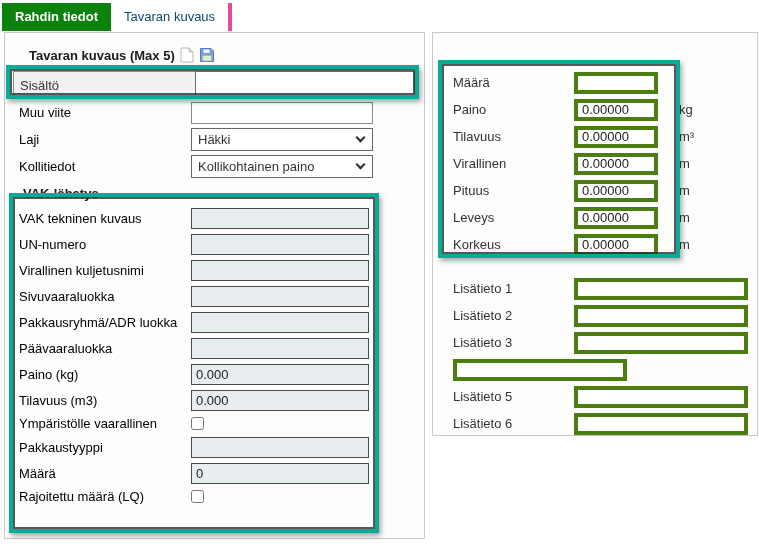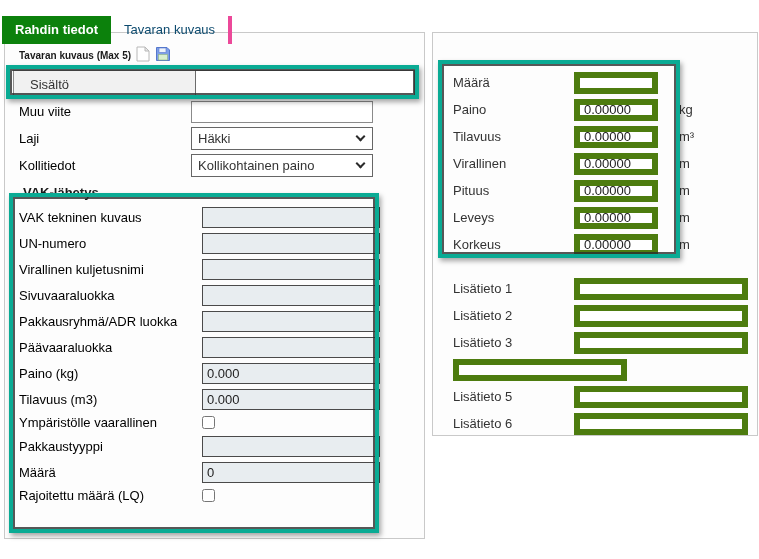--- a/index.html
+++ b/index.html
@@ -7,74 +7,74 @@
   body {
     position:relative;
     background:#ffffff;
     font-family:"Liberation Sans", sans-serif;
     font-size:13px;
     color:#333;
     overflow:hidden;
   }
 
   
-  .tabbar { position:absolute; left:2px; top:16px; display:flex; z-index:2; }
+  .tabbar { position:absolute; left:2px; top:3px; display:flex; z-index:2; }
   .tab { padding:6px 13px 7px 13px; font-size:13px; cursor:default; white-space:nowrap; }
   .tab.active { background:#0c810c; color:#ffffff; font-weight:600; }
   .tab.inactive { color:#0c4a6e; border-right:4px solid #ec4899; }
 
   
   .panel { position:absolute; background:#fdfdfd; border:1px solid #c9c9c9; }
   #left-panel  { left:4px;   top:32px; width:421px; height:507px; }
   #right-panel { left:432px; top:32px; width:326px; height:404px; }
 
   .panel-heading {
-    margin:15px 0 0 14px; font-weight:bold; font-size:10px; color:#1a1a1a;
+    margin:15px 0 0 24px; font-weight:bold; font-size:13px; color:#1a1a1a;
     display:flex; align-items:center; gap:5px;
   }
   .panel-heading .ic { display:inline-flex; margin-top:-2px; }
 
   
   .sisalto-row { display:flex; align-items:stretch; margin:8px 0 0 8px; width:402px; height:28px; }
   .sisalto-label {
     width:182px; background:#f1f1f1; border:1px solid #8c8c8c; border-right:none;
-    display:flex; align-items:center; padding-left:16px; color:#333;
+    display:flex; align-items:center; padding-left:6px; color:#333;
   }
   .sisalto-row input {
     flex:1; border:1px solid #6b6b6b; background:#fff; padding:0 4px; font:13px "Liberation Sans",sans-serif;
   }
 
   .lrow { height:27px; display:flex; align-items:center; padding-left:14px; }
   .llabel { width:172px; color:#000000; }
   input.std {
     width:182px; height:22px; border:1px solid #8a8a8a; background:#fff;
     padding:0 4px; font:13px "Liberation Sans",sans-serif;
   }
   .selectbox {
     width:182px; height:23px; border:1px solid #666; background:#fff;
     display:flex; align-items:center; justify-content:space-between; padding:0 8px 0 6px; cursor:default;
   }
   .chev { width:7px; height:7px; border-right:2px solid #2b2b2b; border-bottom:2px solid #2b2b2b;
           transform:rotate(45deg); margin-top:-4px; }
 
   .vak-heading { font-weight:bold; color:#1a1a1a; margin:6px 0 4px 18px; }
-  .vrow { height:26px; display:flex; align-items:center; padding-left:14px;gap:11px; }
+  .vrow { height:26px; display:flex; align-items:center; padding-left:14px; }
   .vrow.cb { height:21px; }
   input.dis {
     width:178px; height:21px; background:#e8edf0; border:1px solid #4a4a4a;
     padding:0 4px; font:13px "Liberation Sans",sans-serif; color:#222;
   }
   input.checkbox { width:13px; height:13px; margin:0; }
 
   
   .rrows { margin-top:36px; }
   .rrow { height:27px; display:flex; align-items:center; padding-left:20px; }
   .rlabel { width:121px; color:#333; }
   input.rnum {
-    width:84px; height:22px; border:6px solid #4d7c0f; background:#fff;
+    width:84px; height:22px; border:4px solid #4d7c0f; background:#fff;
     padding:0 4px; font:13px "Liberation Sans",sans-serif; color:#222;
   }
   .runit { margin-left:21px; color:#333; }
   .lisrows { margin-top:17px; }
   input.lis { width:174px; }
 
   
   .hl {
     position:absolute; border:4px solid #0aab94; pointer-events:none; z-index:9;
     box-shadow: inset 0 0 0 2px rgba(45,45,45,.8), 2px 3px 5px rgba(0,0,0,.35);

